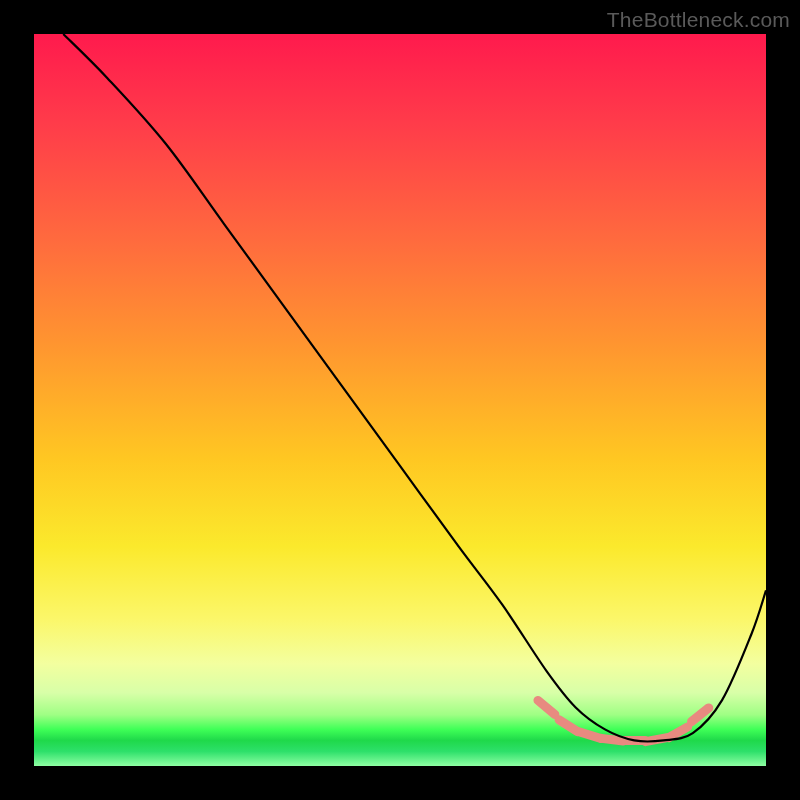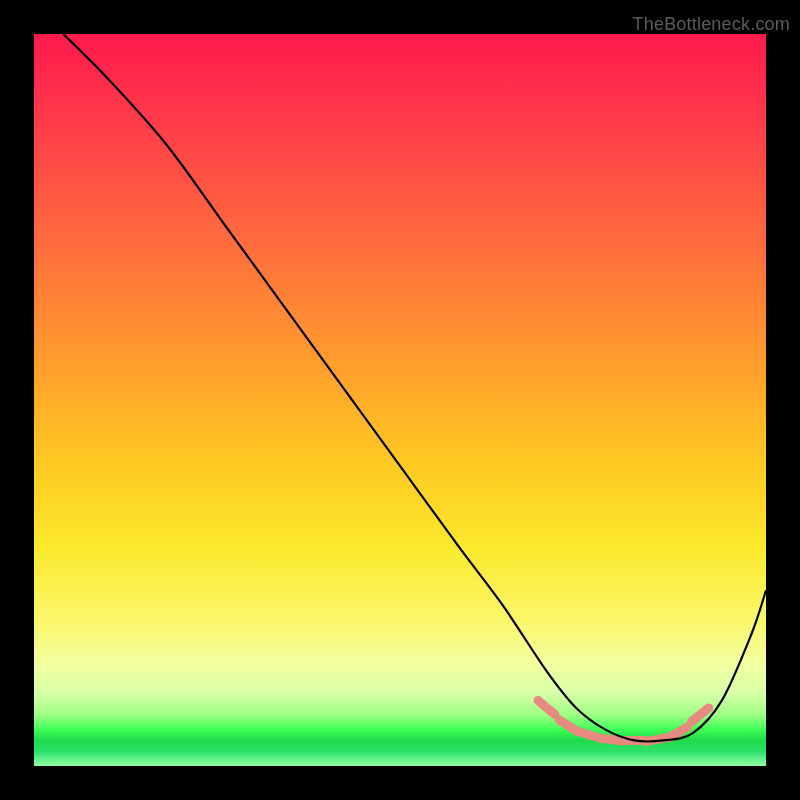--- a/index.html
+++ b/index.html
@@ -38,24 +38,24 @@
       #d8ffa8 90%,
       #9fff84 93%,
       #3fff57 95%,
       #1fd94a 96.5%,
       #2de06a 98%,
       #8fffa3 100%
     );
   }
   .watermark {
     position: absolute;
-    top: 14px;
+    top: 8px;
     right: 10px;
     font-family: Arial, Helvetica, sans-serif;
-    font-size: 18px;
+    font-size: 21px;
     color: #5a5a5a;
     letter-spacing: 0.2px;
     user-select: none;
   }
   svg.curve {
     position: absolute;
     left: 0;
     top: 0;
     width: 732px;
     height: 732px;

